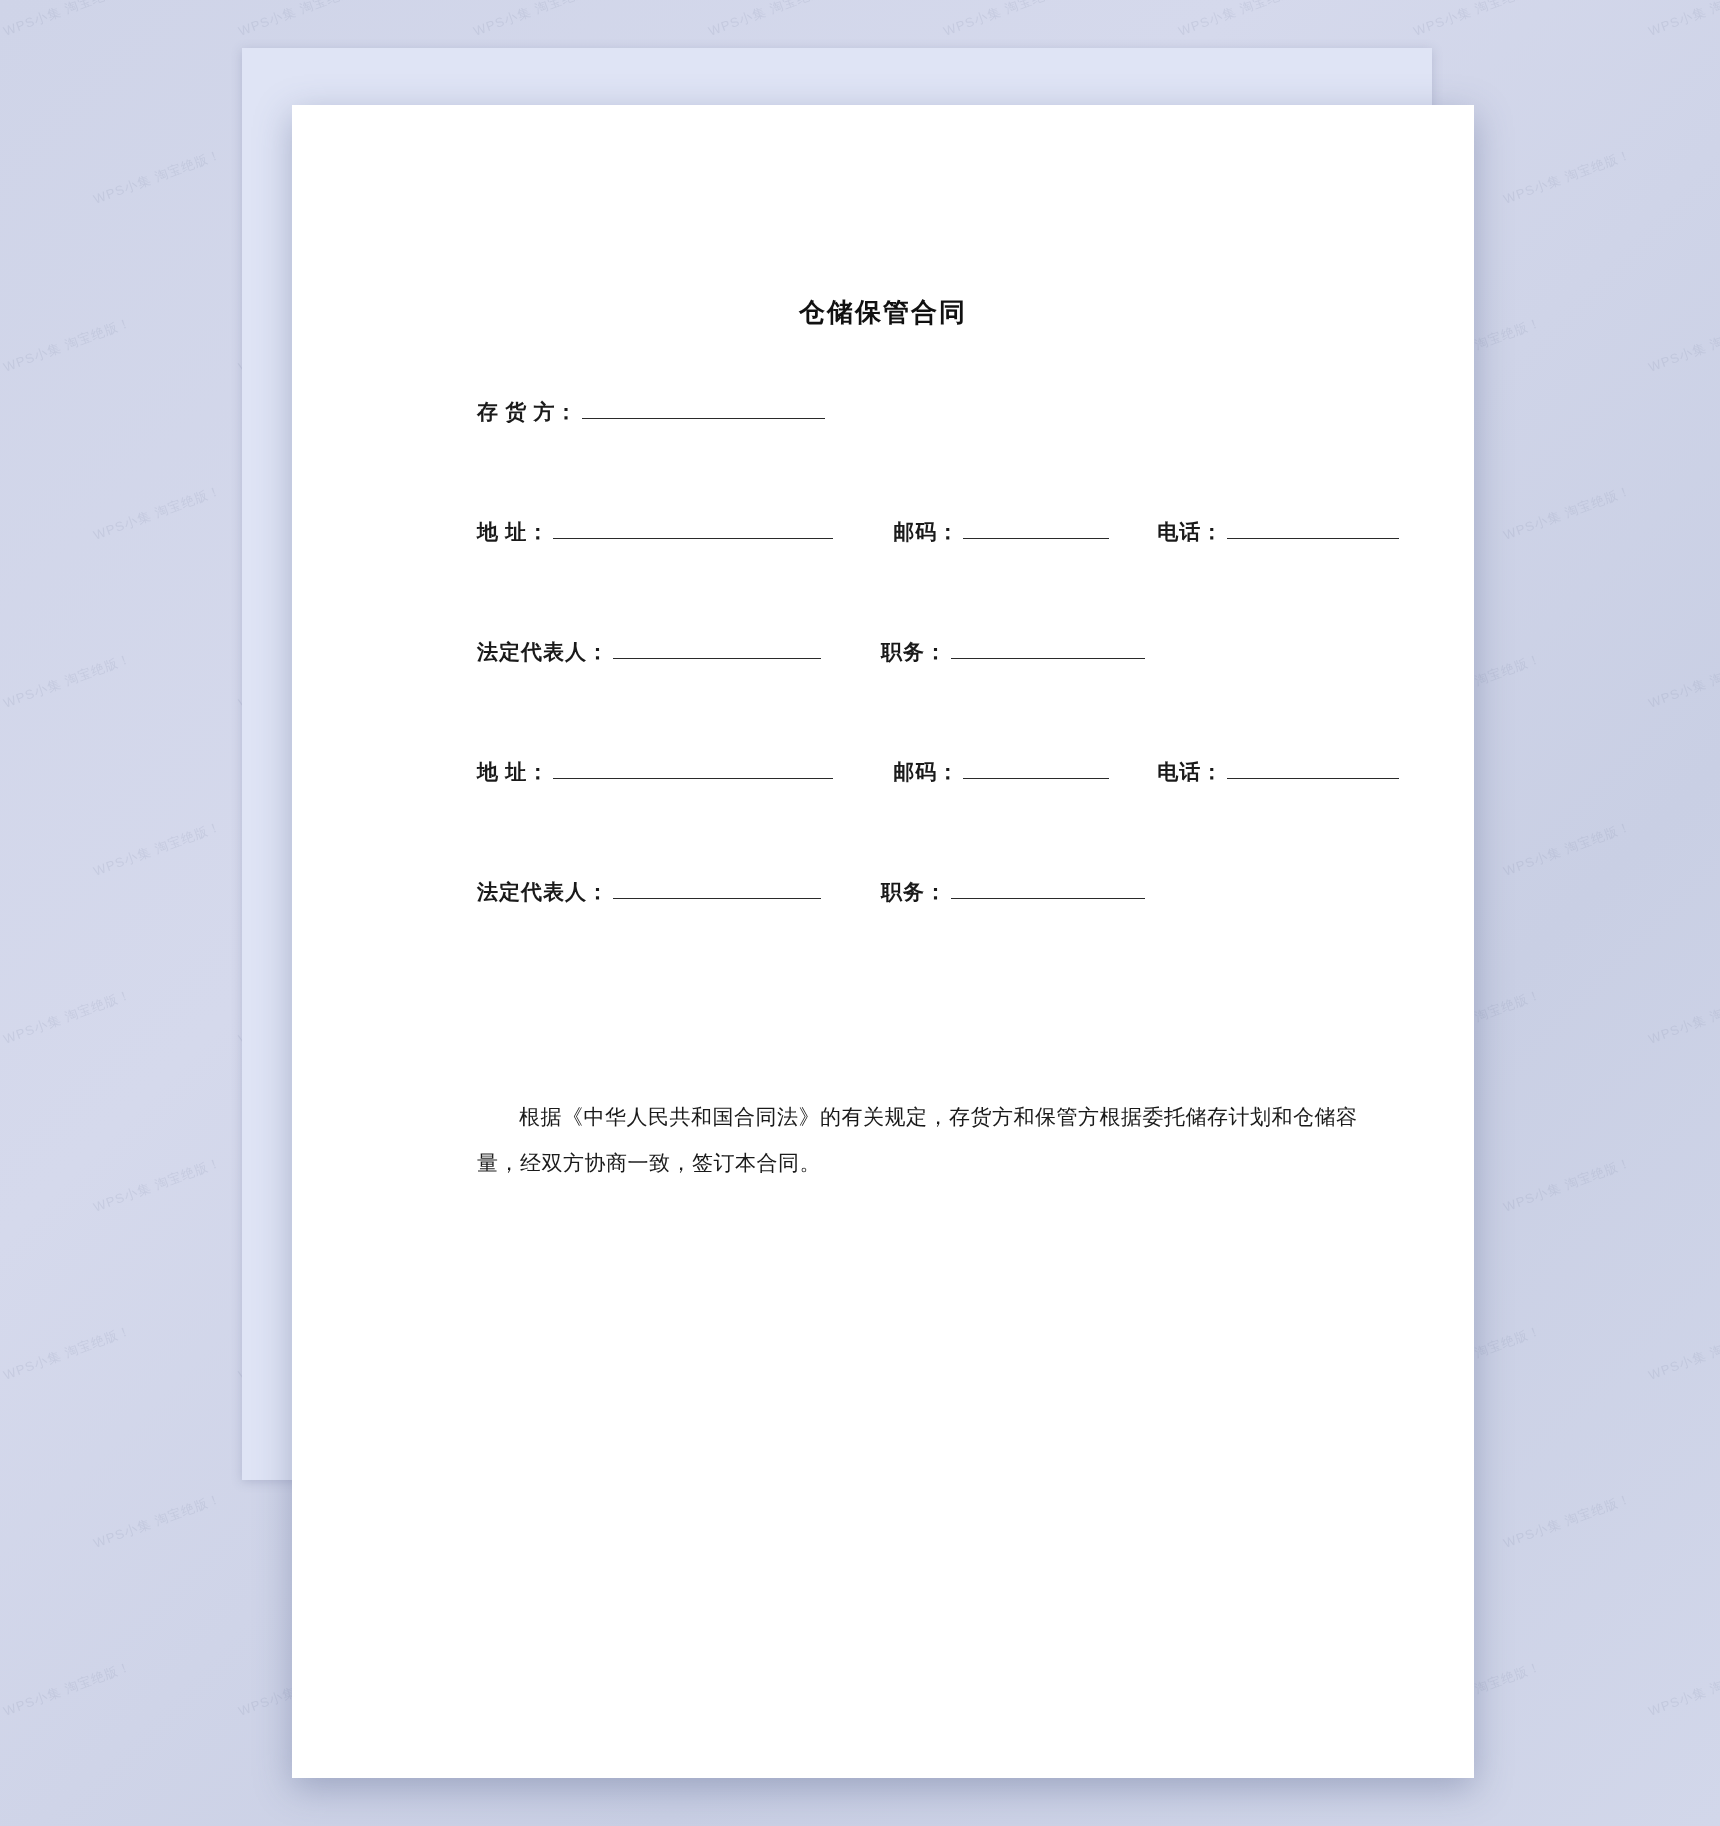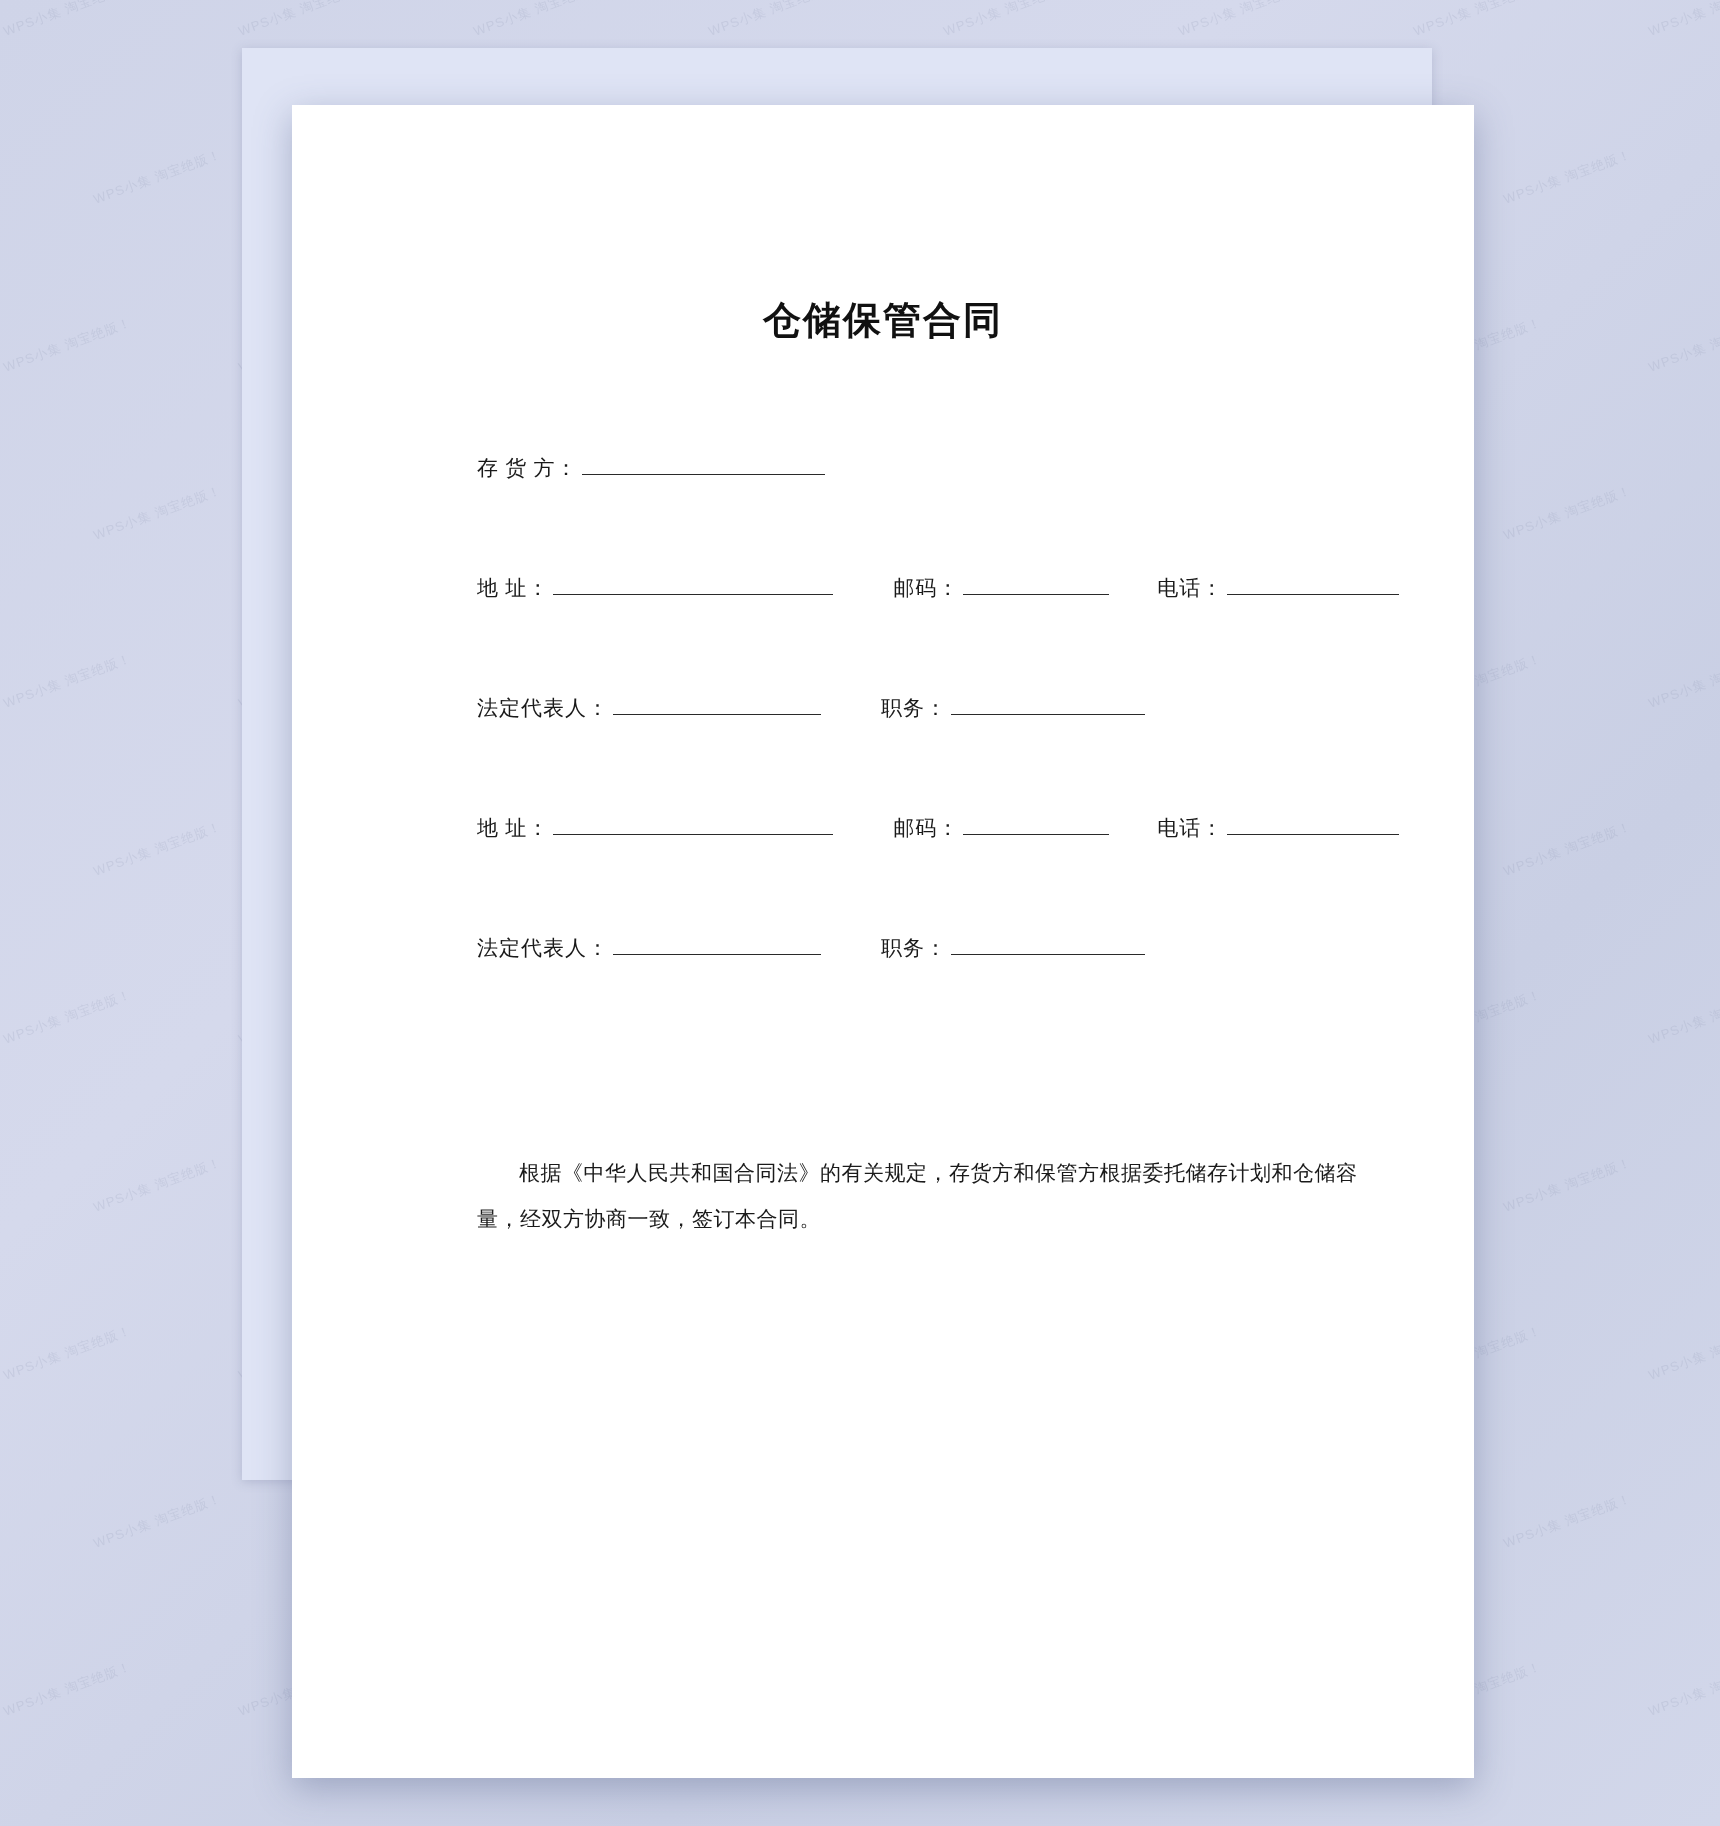--- a/index.html
+++ b/index.html
@@ -68,30 +68,31 @@
     height: 100%;
     padding: 0;
     box-sizing: border-box;
   }
 
   .doc-title {
     margin: 0;
     padding-top: 190px;
     text-align: center;
     font-family: "DejaVu Sans", "Liberation Sans", sans-serif;
-    font-size: 38px;
+    font-size: 26px;
     font-weight: bold;
     color: #111111;
     letter-spacing: 2px;
   }
 
   .fields {
-    margin-top: 108px;
+    margin-top: 68px;
     padding-left: 185px;
     padding-right: 60px;
+    font-weight: bold;
   }
 
   .field-row {
     display: flex;
     align-items: baseline;
     margin-bottom: 0;
     height: 120px;
     font-size: 21px;
     color: #1a1a1a;
   }

